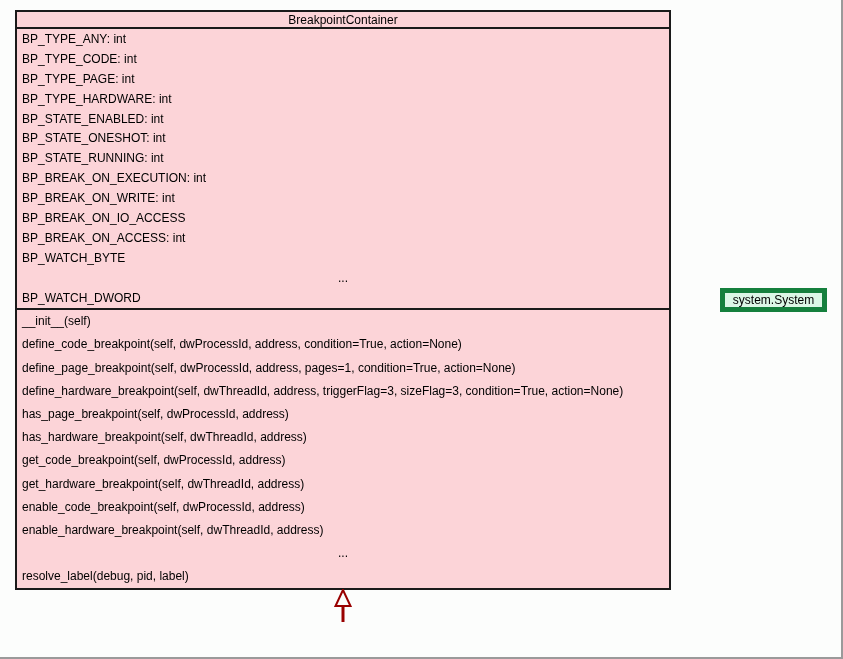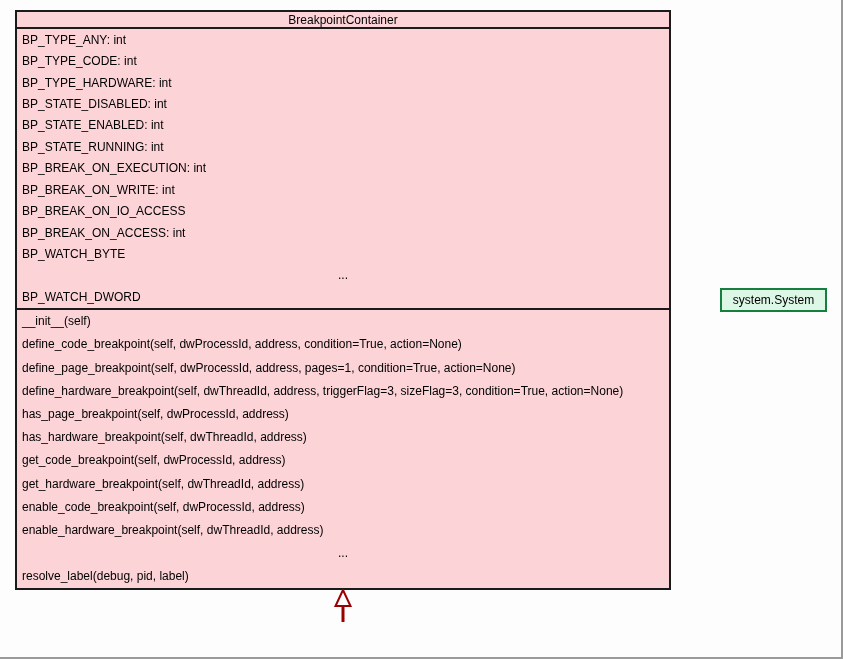--- a/index.html
+++ b/index.html
@@ -63,21 +63,21 @@
     padding-left: 0;
   }
 
   
   .uml-small {
     position: absolute;
     display: flex;
     align-items: center;
     justify-content: center;
     font-size: 12px;
-    border: 2px solid #15803d;
+    border: 5px solid #15803d;
   }
   .uml-system {
     left: 720px;
     top: 288px;
     width: 107px;
     height: 24px;
     background: #dcf7e6;
   }
   .uml-debug {
     left: 296px;
@@ -99,23 +99,24 @@
 </head>
 <body>
 
 <div class="canvas">
 
   <div class="uml-main">
     <div class="uml-title">BreakpointContainer</div>
     <div class="uml-section fields">
         <div class="member-row">BP_TYPE_ANY: int</div>
         <div class="member-row">BP_TYPE_CODE: int</div>
+        <div class="member-row">BP_TYPE_PAGE: int</div>
         <div class="member-row">BP_TYPE_HARDWARE: int</div>
-        <div class="member-row">BP_STATE_DISABLED: int</div>
         <div class="member-row">BP_STATE_ENABLED: int</div>
+        <div class="member-row">BP_STATE_ONESHOT: int</div>
         <div class="member-row">BP_STATE_RUNNING: int</div>
         <div class="member-row">BP_BREAK_ON_EXECUTION: int</div>
         <div class="member-row">BP_BREAK_ON_WRITE: int</div>
         <div class="member-row">BP_BREAK_ON_IO_ACCESS</div>
         <div class="member-row">BP_BREAK_ON_ACCESS: int</div>
         <div class="member-row">BP_WATCH_BYTE</div>
         <div class="member-row ellipsis">...</div>
         <div class="member-row">BP_WATCH_DWORD</div>
       </div>
     <div class="uml-section methods">

